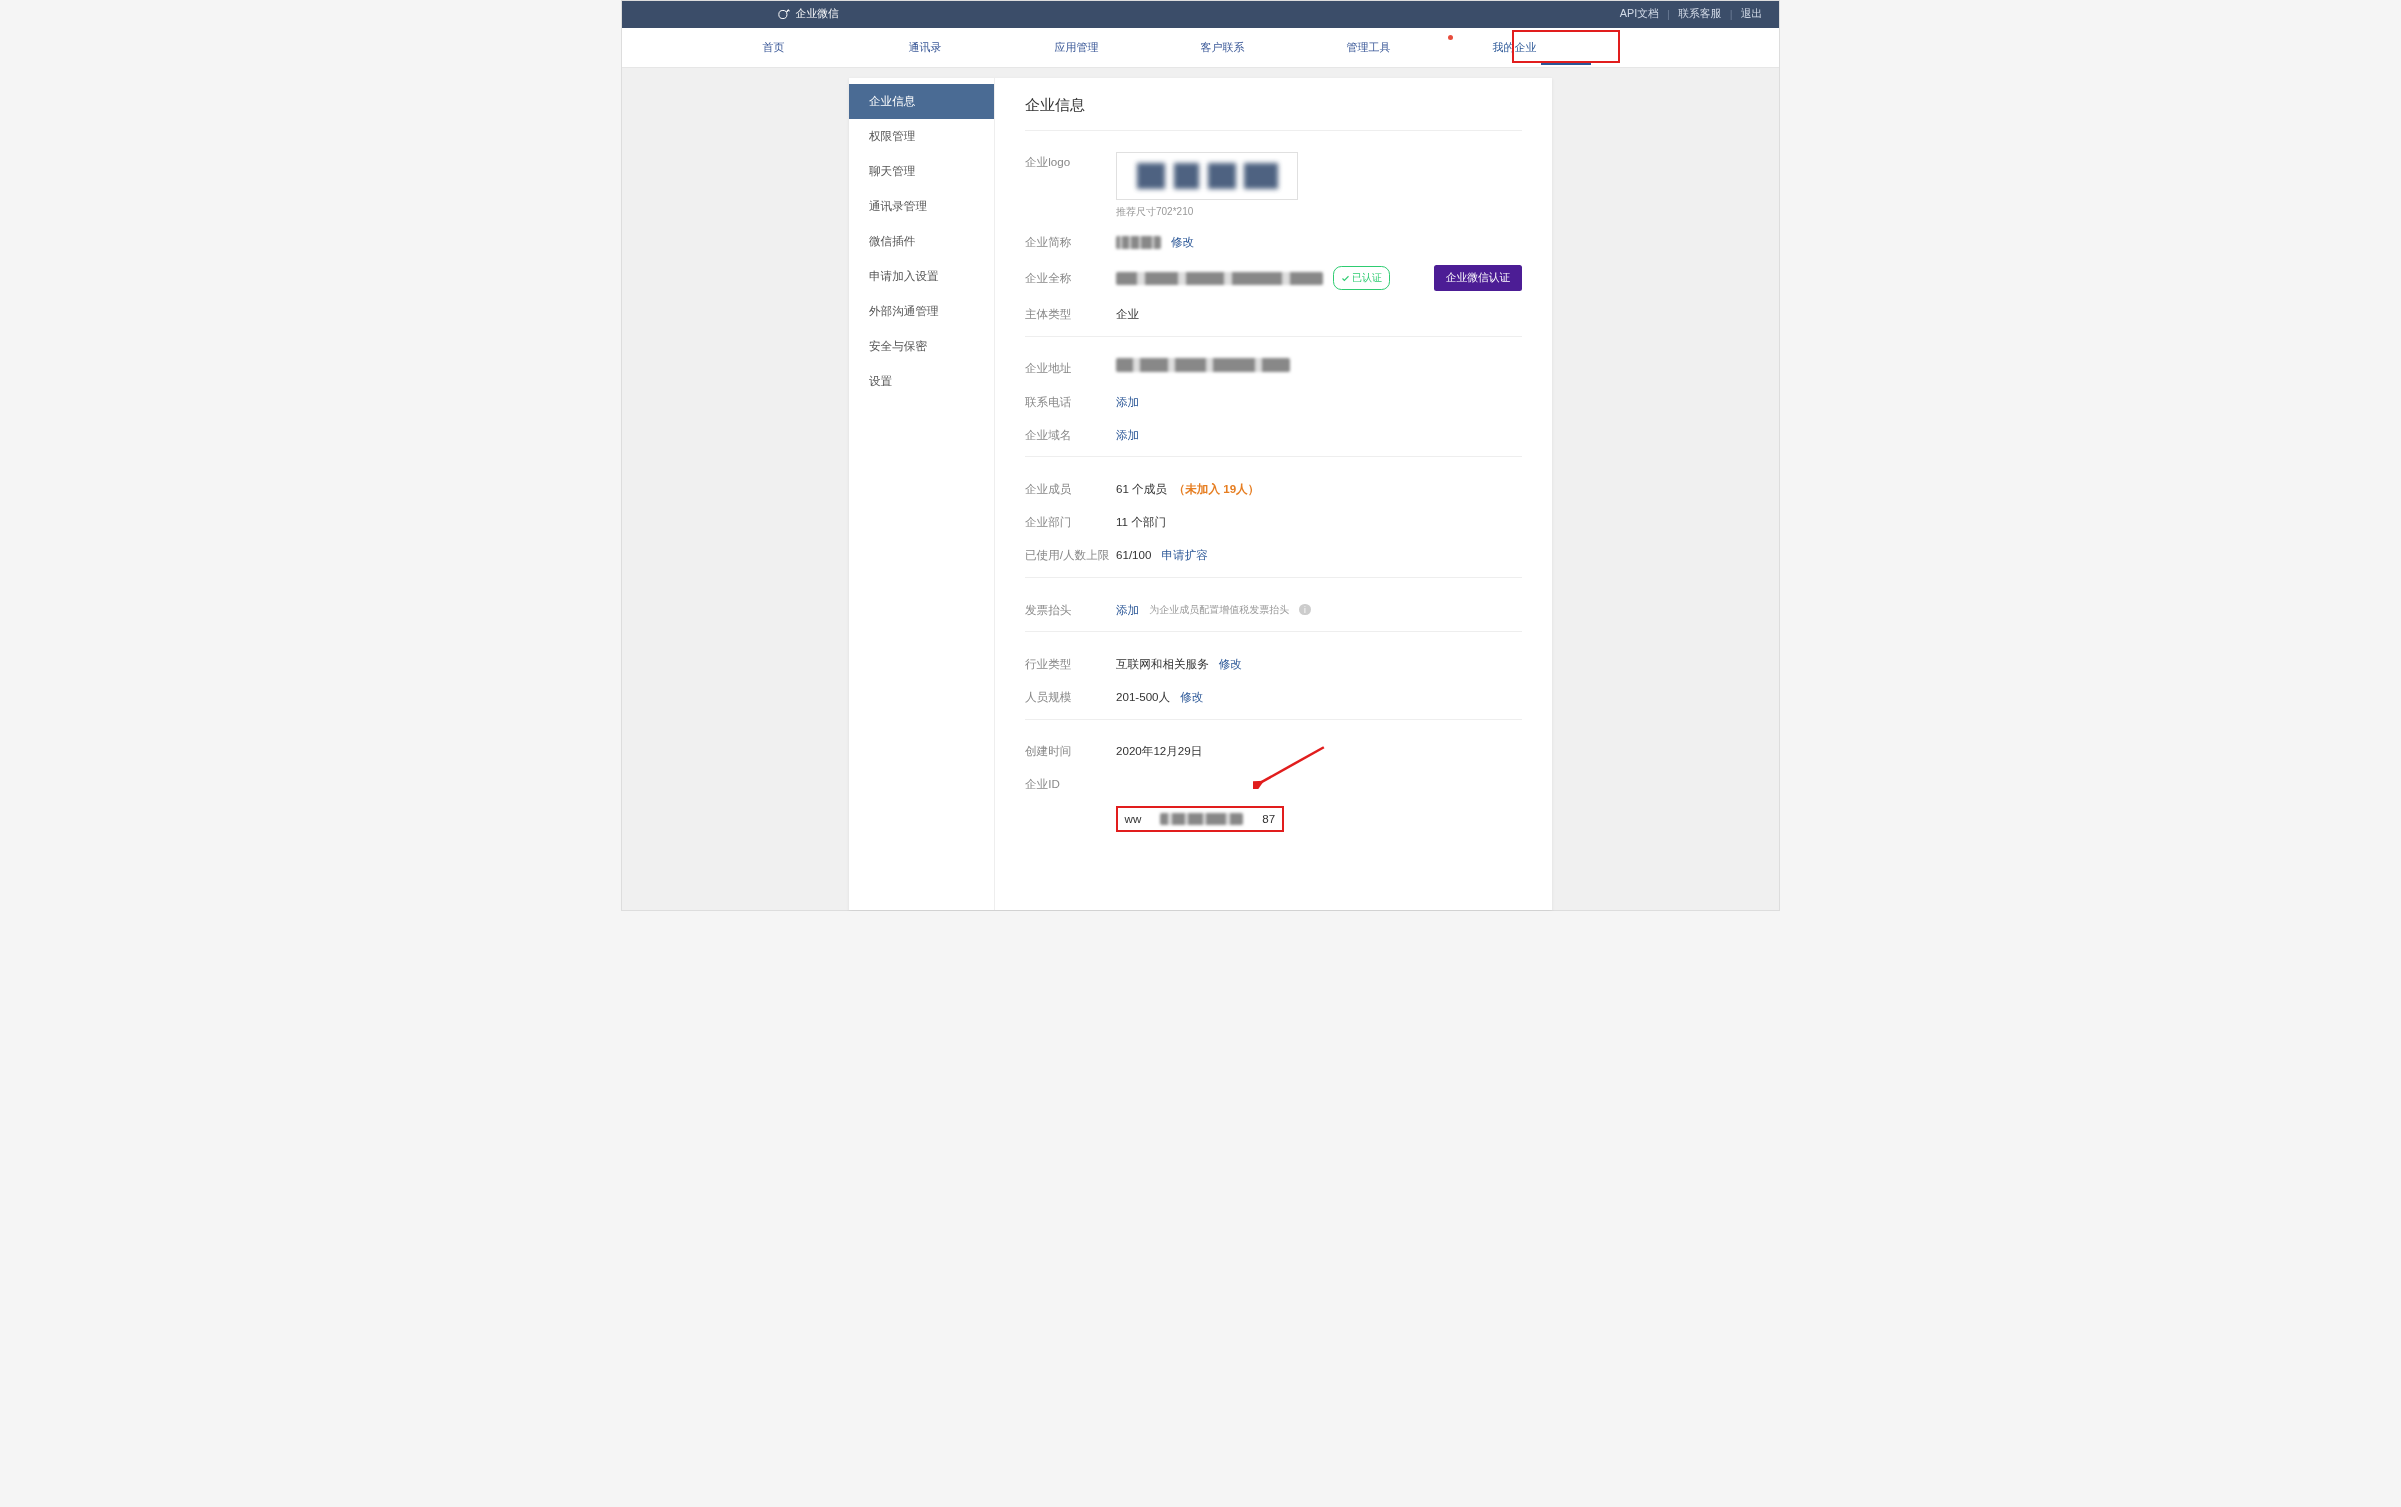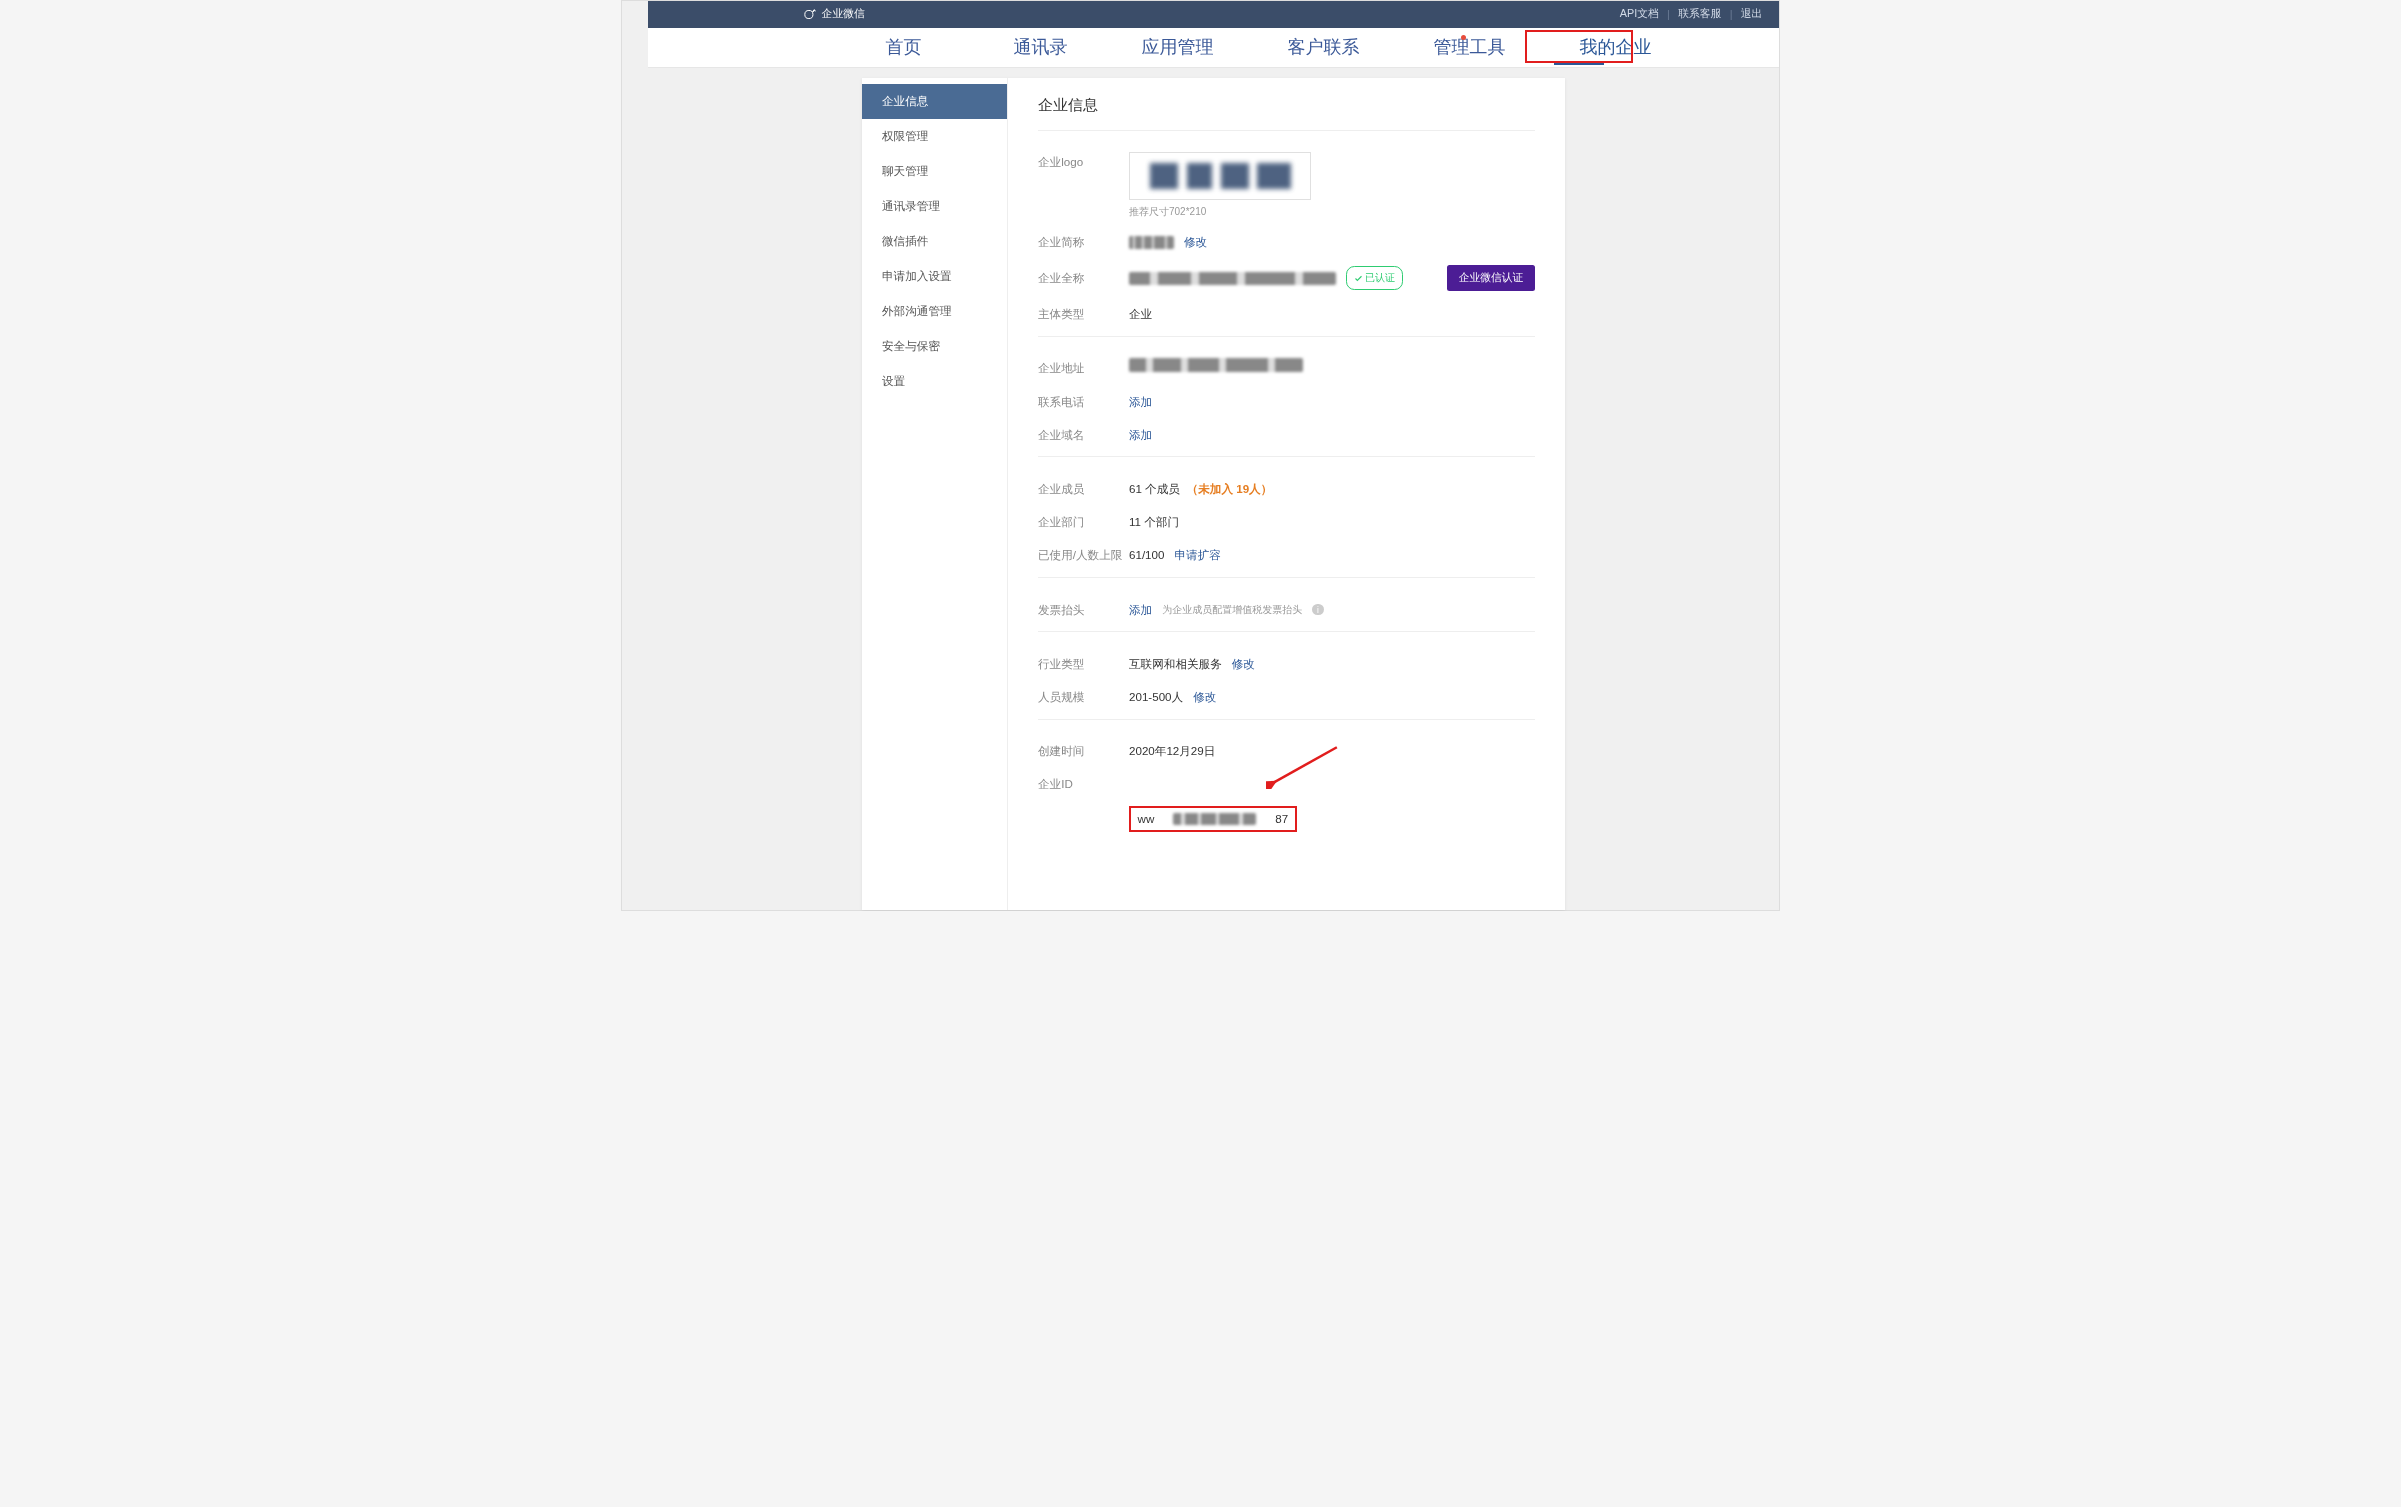--- a/index.html
+++ b/index.html
@@ -7,21 +7,20 @@
       font-family: -apple-system, BlinkMacSystemFont, "Helvetica Neue", "PingFang SC", "Microsoft YaHei", sans-serif;
       background: #f5f5f5;
       font-size: 11.6px;
       color: #333;
     }
     .viewport {
       width: 1159px;
       margin: 0 auto;
       background: #f0f0f0;
       border: 0.8px solid #ddd;
-      padding-left: 26px;
     }
     .topbar {
       background: #3b4d69;
       color: #fff;
       height: 26.5px;
       display: flex;
       align-items: center;
       justify-content: space-between;
       padding: 0 16.6px;
       font-size: 10.8px;
@@ -54,25 +53,25 @@
       justify-content: center;
       border-bottom: 0.8px solid #e6e6e6;
     }
     .mainnav-items {
       display: flex;
       gap: 0;
     }
     .nav-item {
       position: relative;
       width: 146px;
-      text-align: right;
+      text-align: left;
       line-height: 40px;
       color: #3b5998;
       cursor: pointer;
-      font-size: 18px;
+      font-size: 11px;
     }
     .nav-item.active { color: #2b5797; font-weight: 500; }
     .nav-underline {
       position: absolute;
       left: 50%;
       transform: translateX(-50%);
       bottom: 1.7px;
       width: 50px;
       height: 2.5px;
       background: #2b5797;

